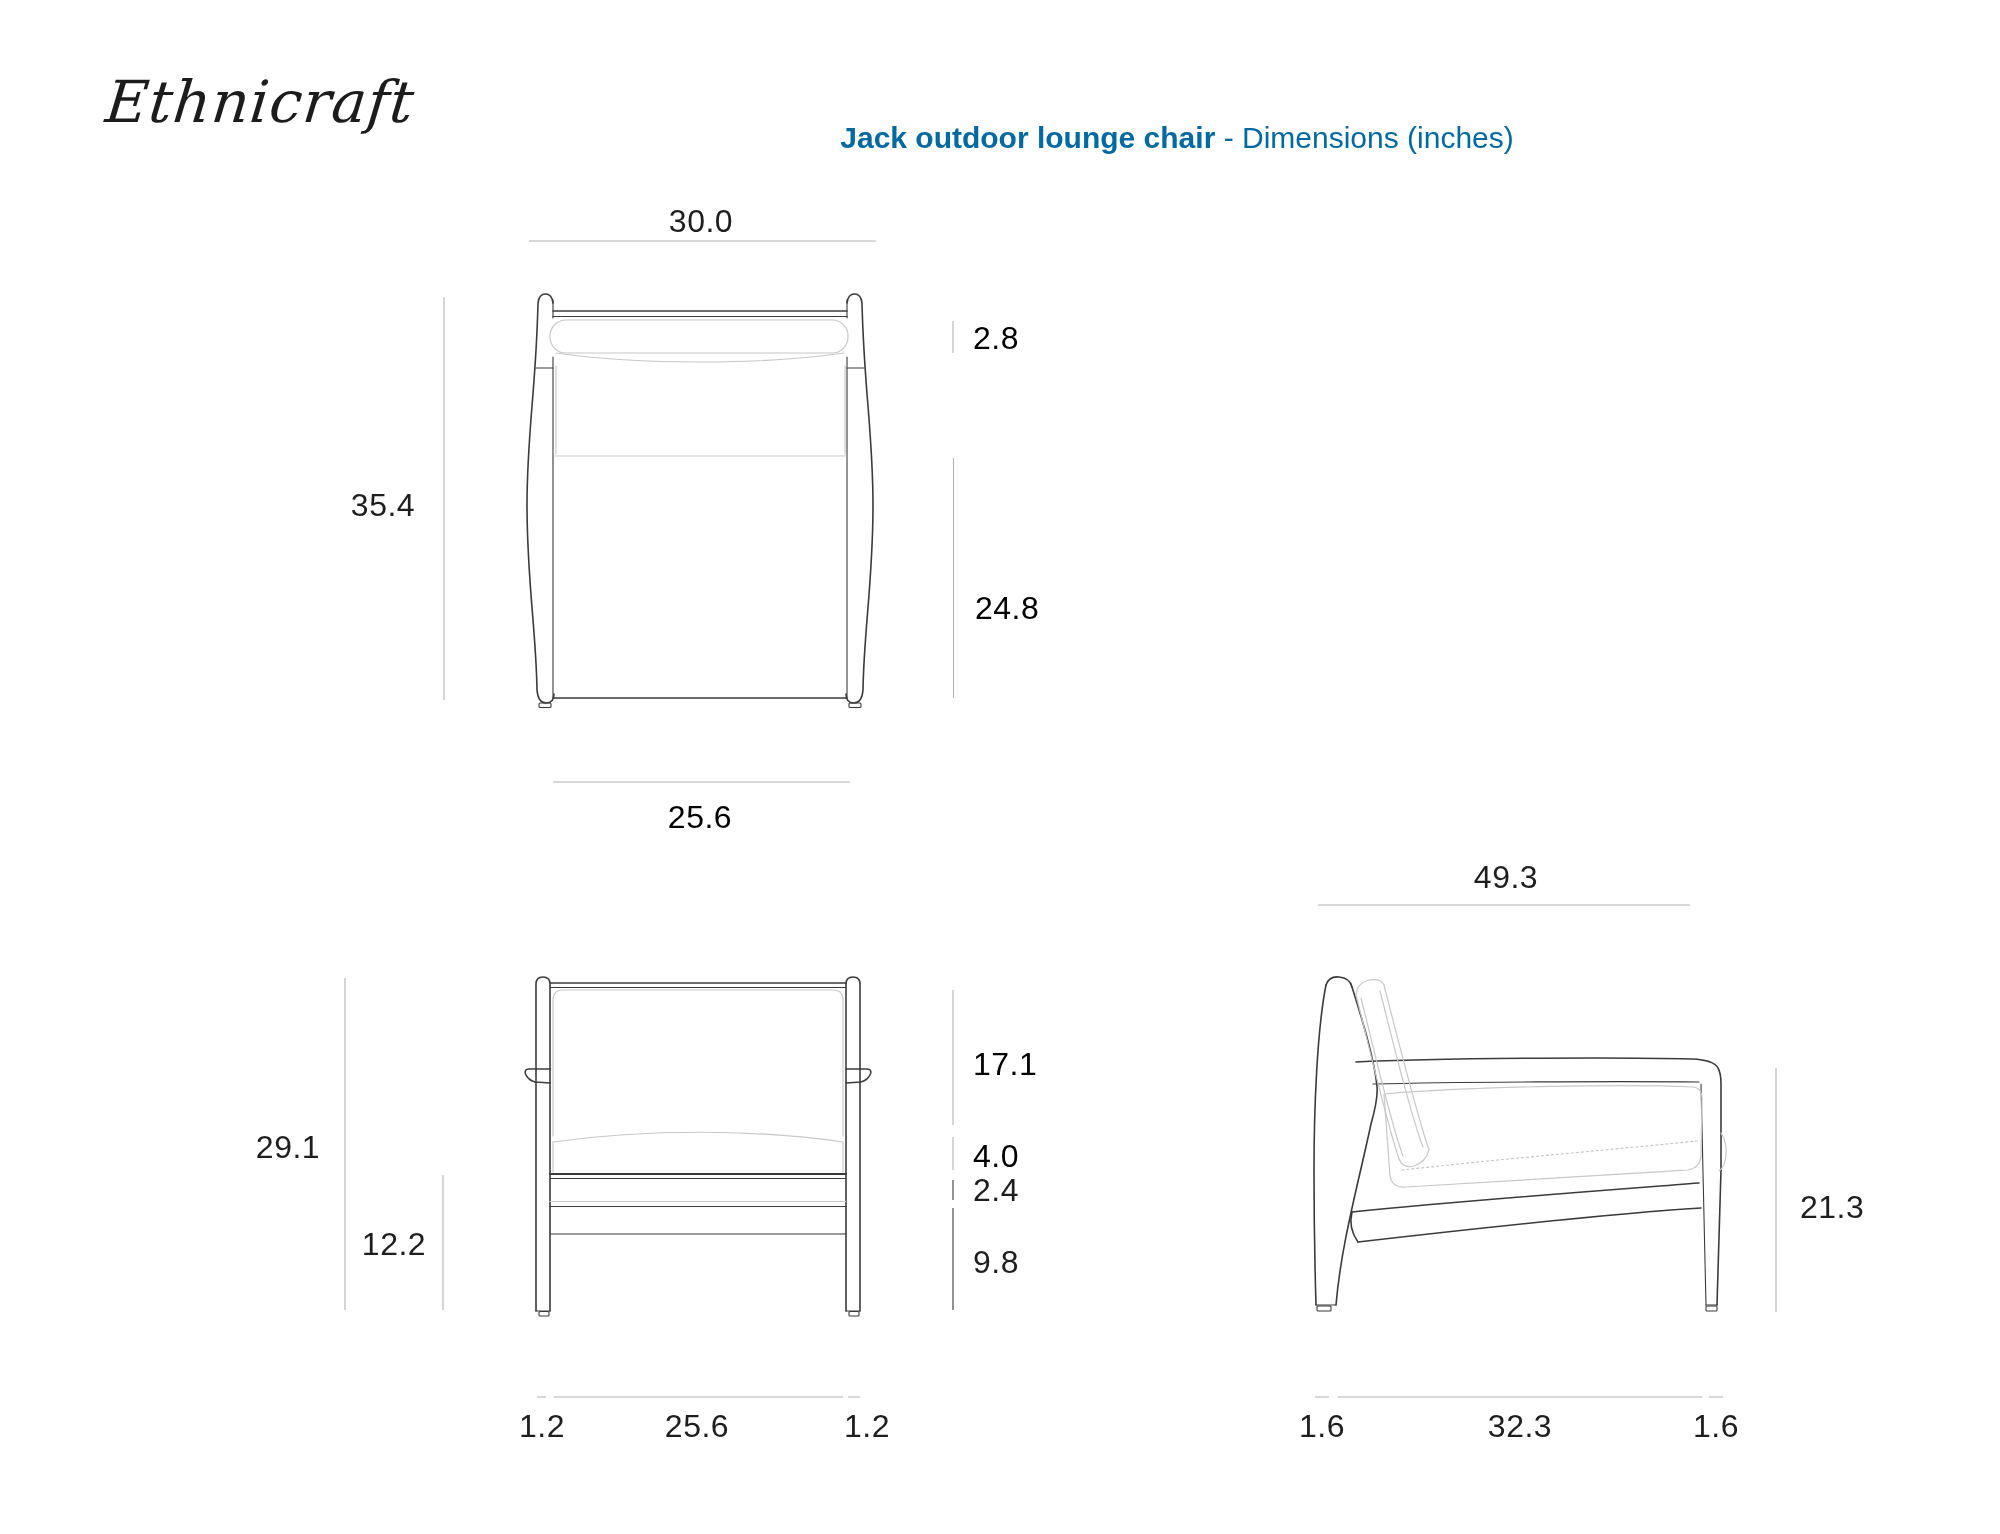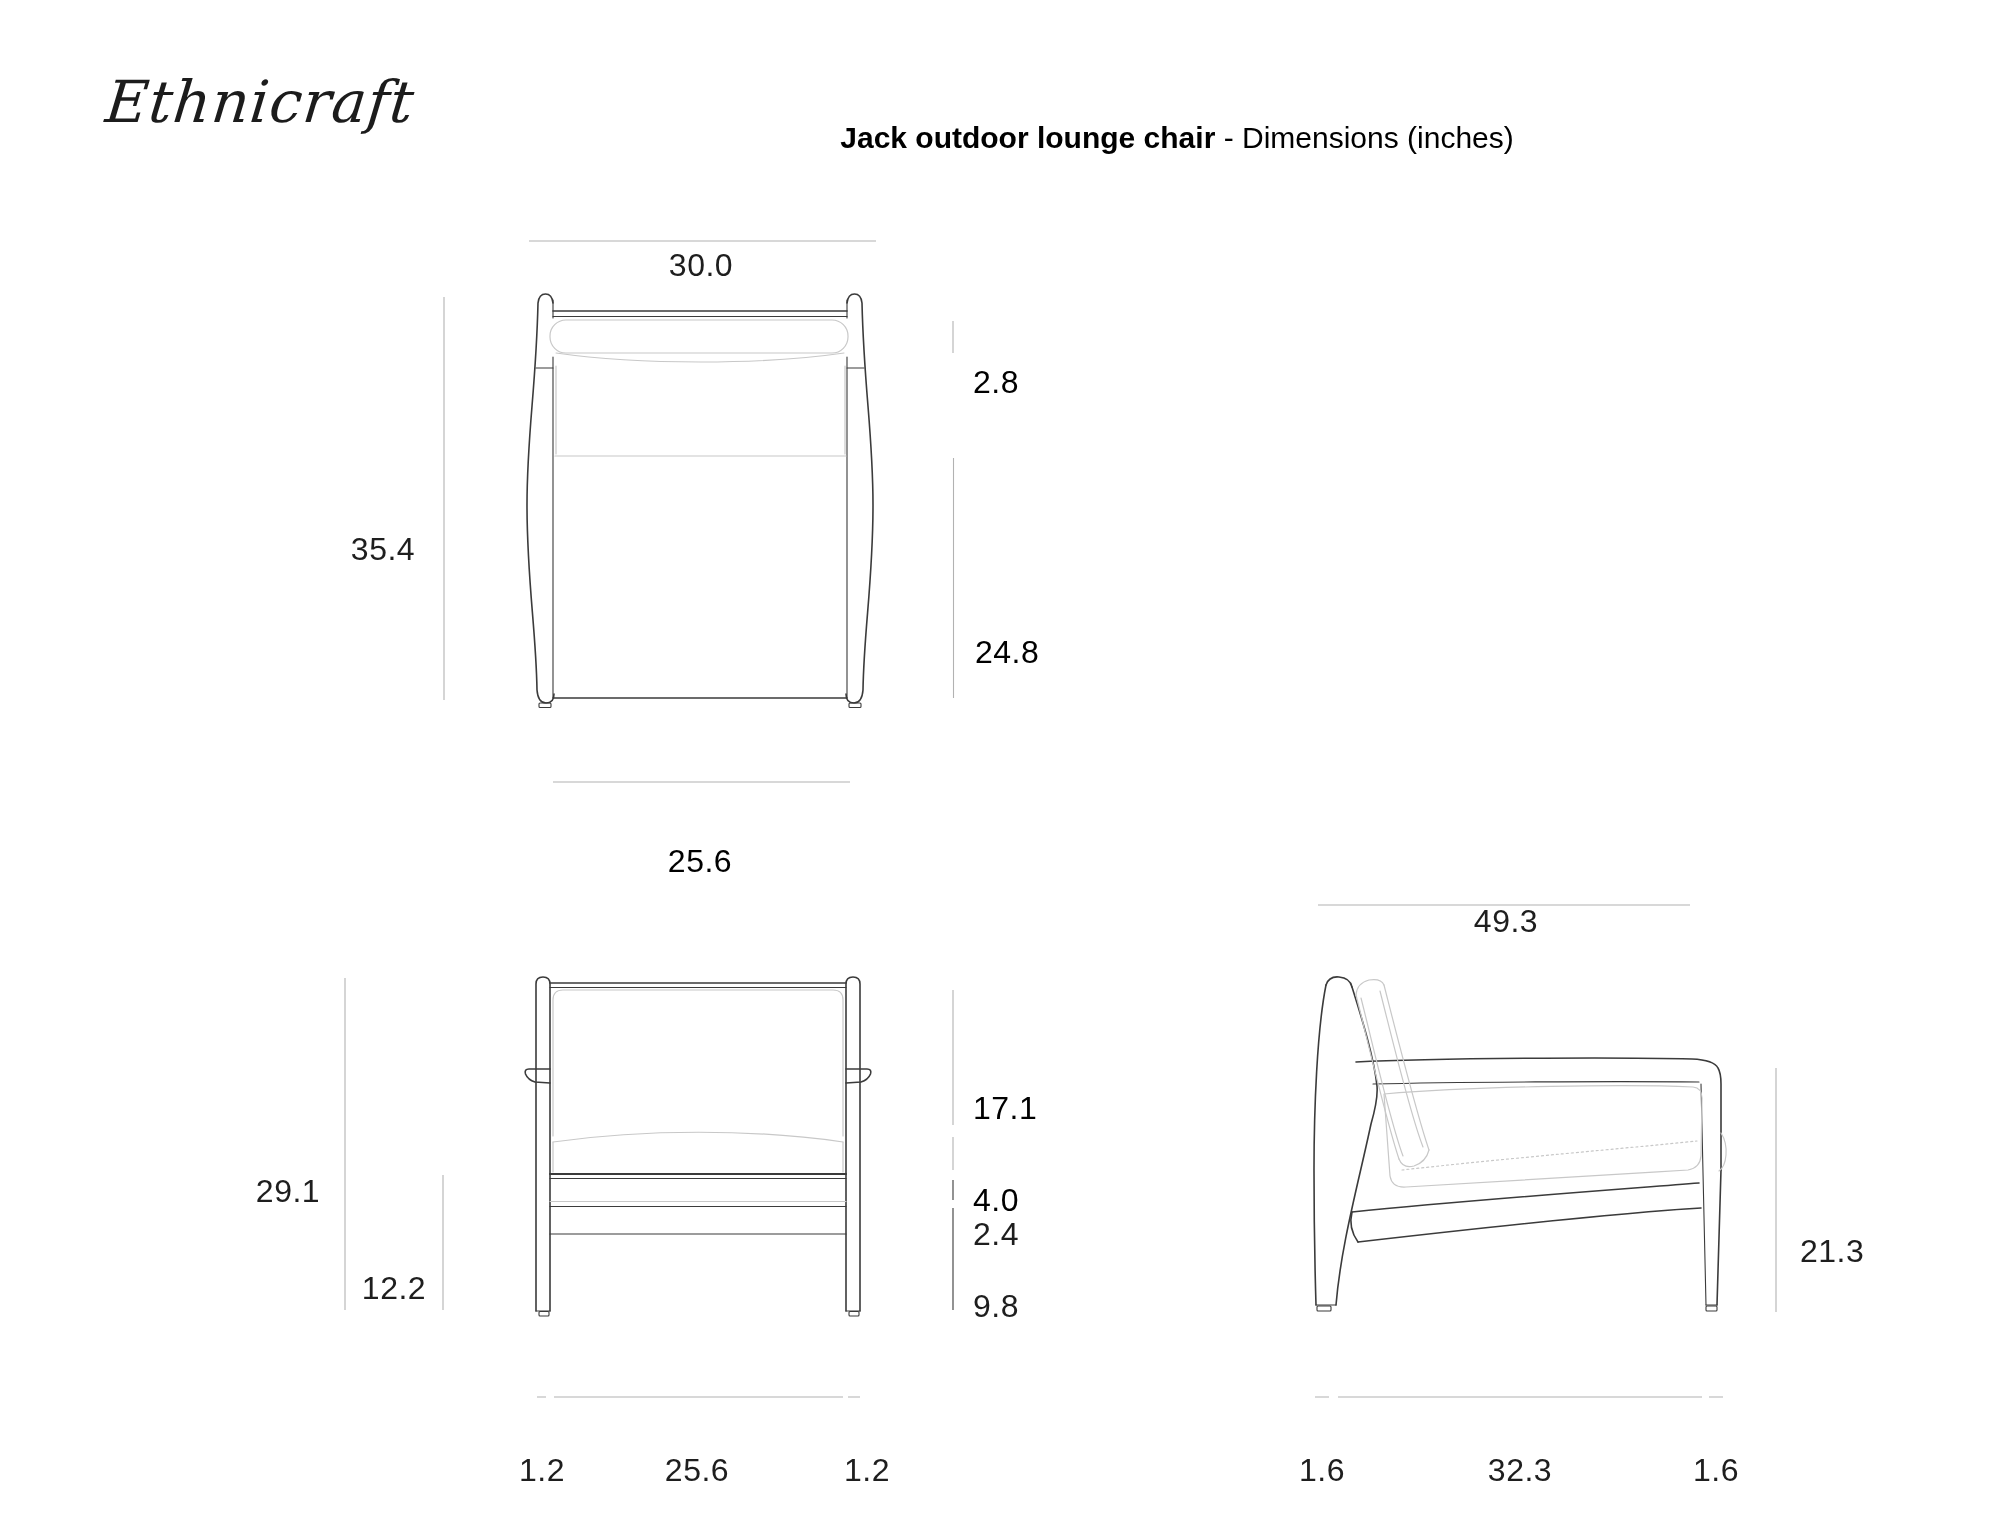--- a/index.html
+++ b/index.html
@@ -20,33 +20,32 @@
     color:#1c1c1c;
     transform:skewX(-6deg);
     letter-spacing:1px;
     white-space:nowrap;
   }
   .page-title{
     position:absolute;
     left:1177px;top:138px;
     transform:translate(-50%,-50%);
     font-size:30px;
-    color:#000000;
+    color:#0369a1;
     white-space:nowrap;
   }
   .page-title .product{font-weight:bold;}
   .page-title .subtitle{font-weight:normal;white-space:pre;}
   .num{
     position:absolute;
     transform:translate(-50%,-50%);
     font-size:32px;
     letter-spacing:0.5px;
     color:#1e1e1e;
     white-space:nowrap;
-    margin-top:44px;
   }
   .num.gray{color:#000000;}
   .num.la{transform:translate(0,-50%);}
   svg.drawing{position:absolute;left:0;top:0;}
   .dark{stroke:#3b3b3b;stroke-width:1.6;fill:none;stroke-linecap:round;stroke-linejoin:round;}
   .dark.thin{stroke-width:1.1;}
   .dark.thick{stroke-width:2.2;}
   .light{stroke:#c8c8c8;stroke-width:1.2;fill:none;stroke-linecap:round;stroke-linejoin:round;}
   .dim{stroke:#b2b2b2;stroke-width:1.1;fill:none;}
   .dimdark{stroke:#4a4a4a;stroke-width:1.2;fill:none;}

